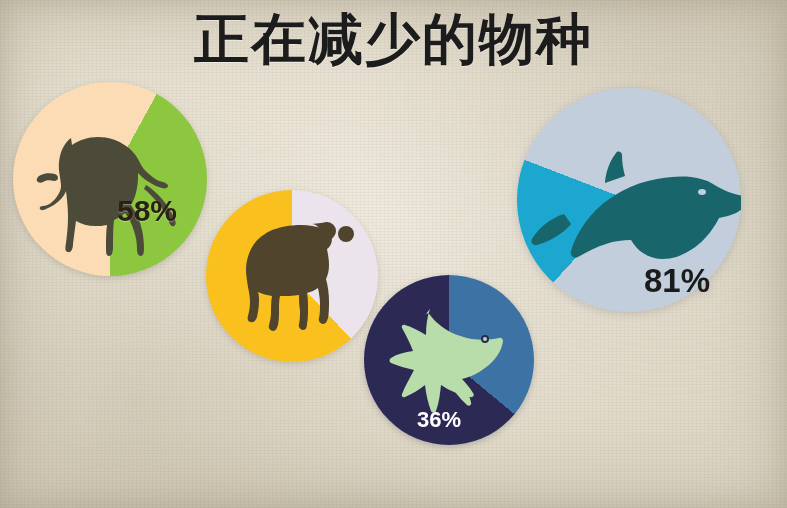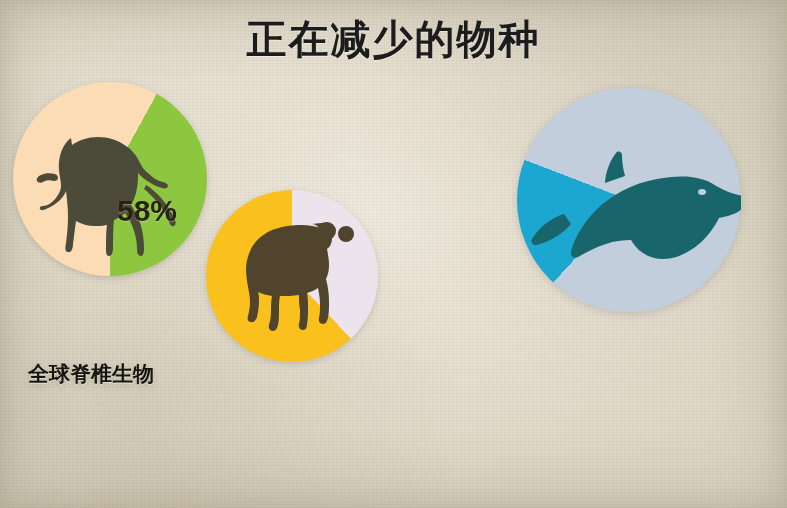--- a/index.html
+++ b/index.html
@@ -30,21 +30,21 @@
     box-shadow:inset 0 0 70px rgba(120,108,84,.30), inset 0 0 22px rgba(120,108,84,.16);
   }
 
   #stage{position:absolute;inset:0;}
 
   
   .title{
     position:absolute;left:0;right:0;top:8px;
     text-align:center;
     font-family:"DejaVu Sans","Liberation Sans",sans-serif;
-    font-size:40px;line-height:62px;font-weight:700;
+    font-size:55px;line-height:62px;font-weight:700;
     letter-spacing:2px;color:#1c1c1c;
     text-shadow:0 1px 0 rgba(255,255,255,.45);
   }
 
   
   .pie{position:absolute;border-radius:50%;}
   .pie .disc{position:absolute;inset:0;border-radius:50%;overflow:hidden;}
   .pct{
     position:absolute;
     font-family:Liberation Sans, sans-serif;
@@ -95,38 +95,49 @@
   <div class="title">正在减少的物种</div>
 
   <div class="pie" id="c1">
     <div class="disc" style="background: conic-gradient(from 180deg, rgb(251, 220, 180) 0deg, rgb(251, 220, 180) 208.8deg, rgb(141, 198, 63) 208.8deg, rgb(141, 198, 63) 360deg);"></div>
     <svg class="animal" width="194" height="194" viewBox="0 0 194 194">
       <path fill="#4c4b3a" d="M58 56c-7 5-11 14-12 24-1 9 2 17 2 24 0 5-3 9-5 12-4 5-9 8-13 8-2 0-4 1-3 3 1 2 4 1 6 0 5-2 10-5 14-9 3-3 5-6 6-9 1 8 2 17 2 26 0 9-1 18-2 26-1 5-1 9 2 9 3 1 5-3 5-8 1-8 2-16 3-23 5 3 12 5 19 5 4 0 8 0 12-1-1 7-1 15-1 22 0 5 0 9 3 9 3 0 4-4 4-9 0-9 0-19 1-27 4-2 8-4 11-7 4 5 7 11 9 18 2 6 3 12 3 18 0 4 1 7 4 7 2 0 3-3 3-7 0-8-1-16-3-23-2-8-6-15-10-21 3-5 5-11 6-17 1-5 1-10 1-15 3 3 7 7 11 9 4 3 9 5 13 6 3 1 6 0 6-2 0-2-2-3-5-4-5-1-10-4-14-8-4-3-7-7-9-11-3-7-8-13-14-17-8-6-18-9-28-9-10 0-19 3-26 8z"></path>
       <path fill="#4c4b3a" d="M131 107c4 3 9 8 14 14 5 6 9 13 11 19 1 3 3 5 5 4 2-1 2-3 1-6-3-7-7-14-13-21-5-6-11-11-16-14z"></path>
       <path fill="#4c4b3a" d="M42 92c-5-1-10-1-14 1-3 1-5 4-4 6 1 2 4 2 6 1 3-2 7-2 11-1 2 0 4-1 4-3 0-2-1-3-3-4z"></path>
     </svg>
     <div class="pct">58%</div>
-    <div class="cap">全球脊椎生物</div>
   </div>
 
   <div class="pie" id="c2">
     <div class="disc" style="background: conic-gradient(rgb(236, 228, 236) 0deg, rgb(236, 228, 236) 136.8deg, rgb(250, 192, 30) 136.8deg, rgb(250, 192, 30) 360deg);"></div>
     <svg class="animal" width="172" height="172" viewBox="0 0 172 172">
       <path fill="#50442c" d="M124 32c-4 0-7 3-8 7-6-3-13-4-21-4-11 0-22 2-31 6-8 4-15 10-19 18-3 6-5 13-5 20 0 6 1 12 2 18 1 5 2 10 2 15 0 5-1 10-2 14-1 3 0 6 3 6 3 1 5-2 6-5 1-5 2-10 2-16 0-3 0-6-1-9 4 2 9 3 14 4-1 5-1 11-1 16 0 5-1 9-2 13-1 3 1 6 4 6 3 0 4-3 5-6 1-5 1-10 1-15 0-5 0-10 1-14 6 0 13 0 19-1 0 5 0 10 1 15 0 5 0 10-1 14-1 3 1 6 4 6 3 0 4-3 4-6 1-5 1-10 1-15 0-6 0-11-1-16 4-1 8-3 11-5 1 5 2 11 2 16 0 5 0 10-1 14-1 3 1 6 4 6 3 0 4-3 5-6 1-5 1-11 1-16 0-8-1-16-3-23 2-4 3-9 3-14 0-5-1-11-2-16 3-2 5-6 5-10 0-5-4-9-9-9-1 0-2 0-3 1-1-4-4-7-8-7z"></path>
       <circle fill="#50442c" cx="121" cy="41" r="9"></circle>
       <circle fill="#50442c" cx="140" cy="44" r="8"></circle>
     </svg>
 
   </div>
 
+  <div class="pie" id="c3">
+    <div class="disc" style="background: conic-gradient(rgb(61, 114, 164) 0deg, rgb(61, 114, 164) 129.6deg, rgb(44, 42, 85) 129.6deg, rgb(44, 42, 85) 360deg);"></div>
+    <svg class="animal" width="170" height="170" viewBox="0 0 170 170">
+      <path fill="#b9dcab" d="M66 34c-3 8-4 17-4 26-7-4-14-8-21-10-2-1-4 1-3 3 4 7 8 15 11 23-8 1-16 3-22 7-2 1-2 4 0 5 7 3 15 5 23 7-4 8-9 16-12 24-1 2 1 4 3 3 7-3 14-7 20-12 1 9 3 18 6 26 1 2 4 2 5 0 3-8 4-17 5-26 9 6 19 10 29 12 3 1 5-2 3-4-3-5-7-10-11-14 12-3 22-9 30-17 6-6 10-13 11-21 0-2-2-4-4-3-9 2-18 2-27 1-11-2-22-6-31-13-4-3-8-7-11-11-1-2-4-2-5 0z"></path>
+      <path fill="#b9dcab" d="M85 106c4 9 10 17 18 24 2 2 5 0 4-3-2-8-6-16-11-23z"></path>
+      <circle fill="#2c2a55" cx="121" cy="64" r="4"></circle>
+      <circle fill="#b9dcab" cx="121" cy="64" r="2"></circle>
+    </svg>
+    <div class="pct">36%</div>
+
+  </div>
 
   <div class="pie" id="c4">
     <div class="disc" style="background: conic-gradient(from 291deg, rgb(195, 206, 220) 0deg, rgb(195, 206, 220) 291.6deg, rgb(27, 167, 208) 291.6deg, rgb(27, 167, 208) 360deg);"></div>
     <svg class="animal" width="224" height="224" viewBox="0 0 224 224">
       <path fill="#18666b" d="M196 96c-6-4-14-6-22-7-11-1-23 0-34 2-12 2-24 6-35 12-9 5-18 11-26 19-7 7-13 15-18 24-3 6-6 12-7 18-1 4 3 7 7 5 9-5 18-10 28-13 8-3 17-4 25-4 3 5 7 10 12 13 6 4 13 6 20 6 9 0 18-3 26-8 9-5 16-12 22-20 3-4 6-9 8-13 6-1 12-3 17-5 5-3 9-6 12-10 2-3 0-7-4-7-7-1-14-3-20-6-4-2-8-4-11-6z"></path>
       <path fill="#18666b" d="M47 126c-7 2-14 6-20 11-5 4-9 9-12 14-2 3 1 7 5 6 7-2 14-5 20-9 5-3 10-7 14-12z"></path>
       <path fill="#18666b" d="M108 88c-2-7-3-14-3-21 0-3-4-5-6-2-4 5-7 11-9 18-1 4-2 8-2 12z"></path>
       <ellipse fill="#c3cedc" cx="185" cy="104" rx="4" ry="3"></ellipse>
     </svg>
+    <div class="pct">81%</div>
 
   </div>
 
 </div>
 
 </body></html>

